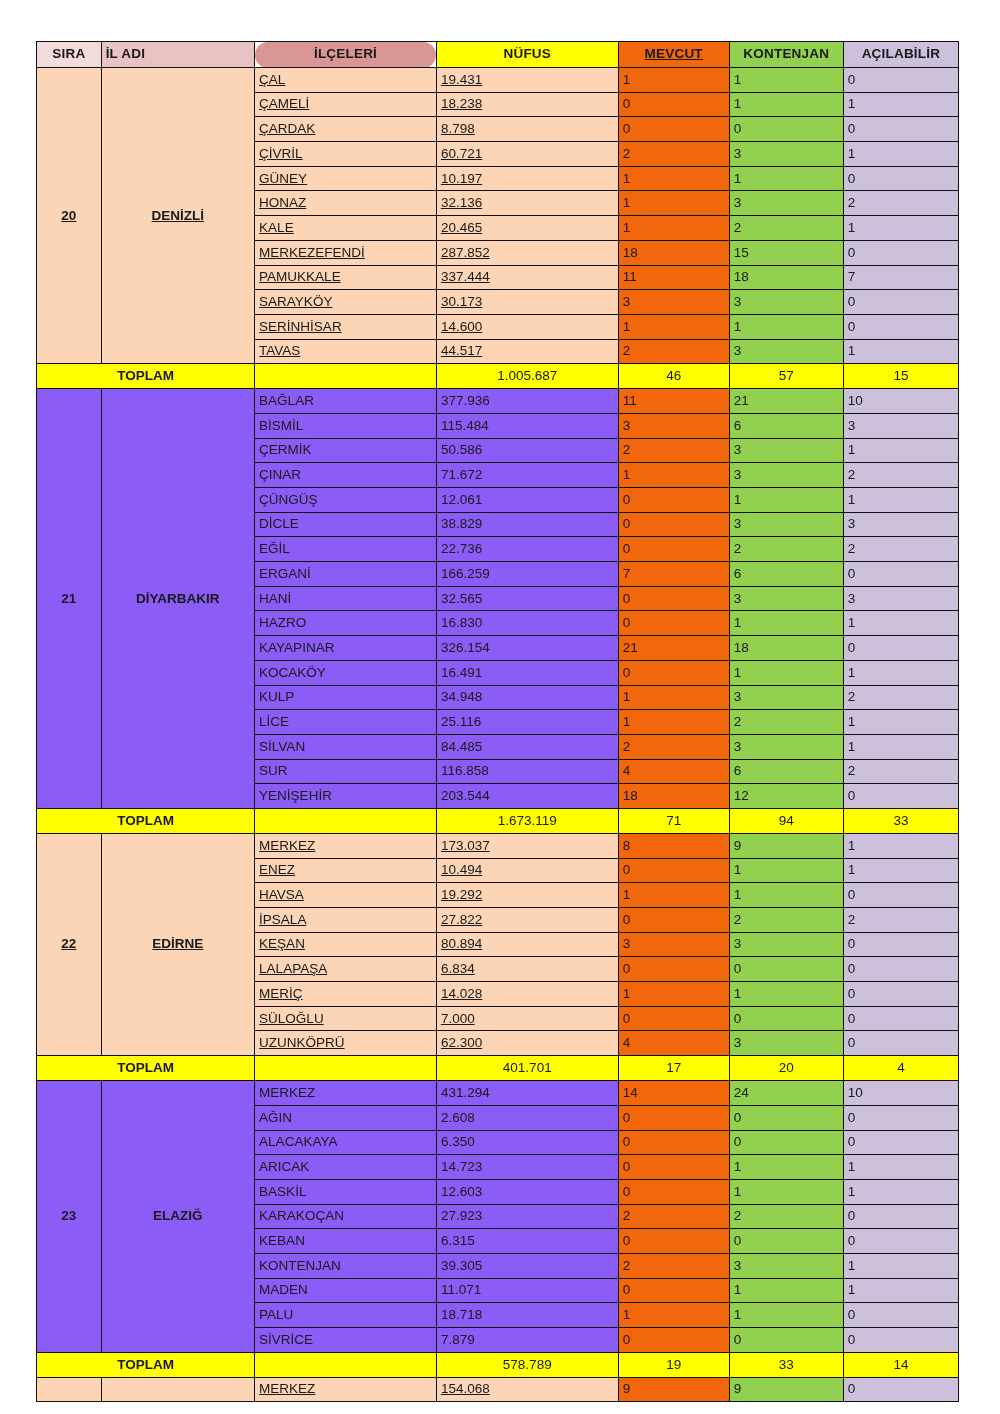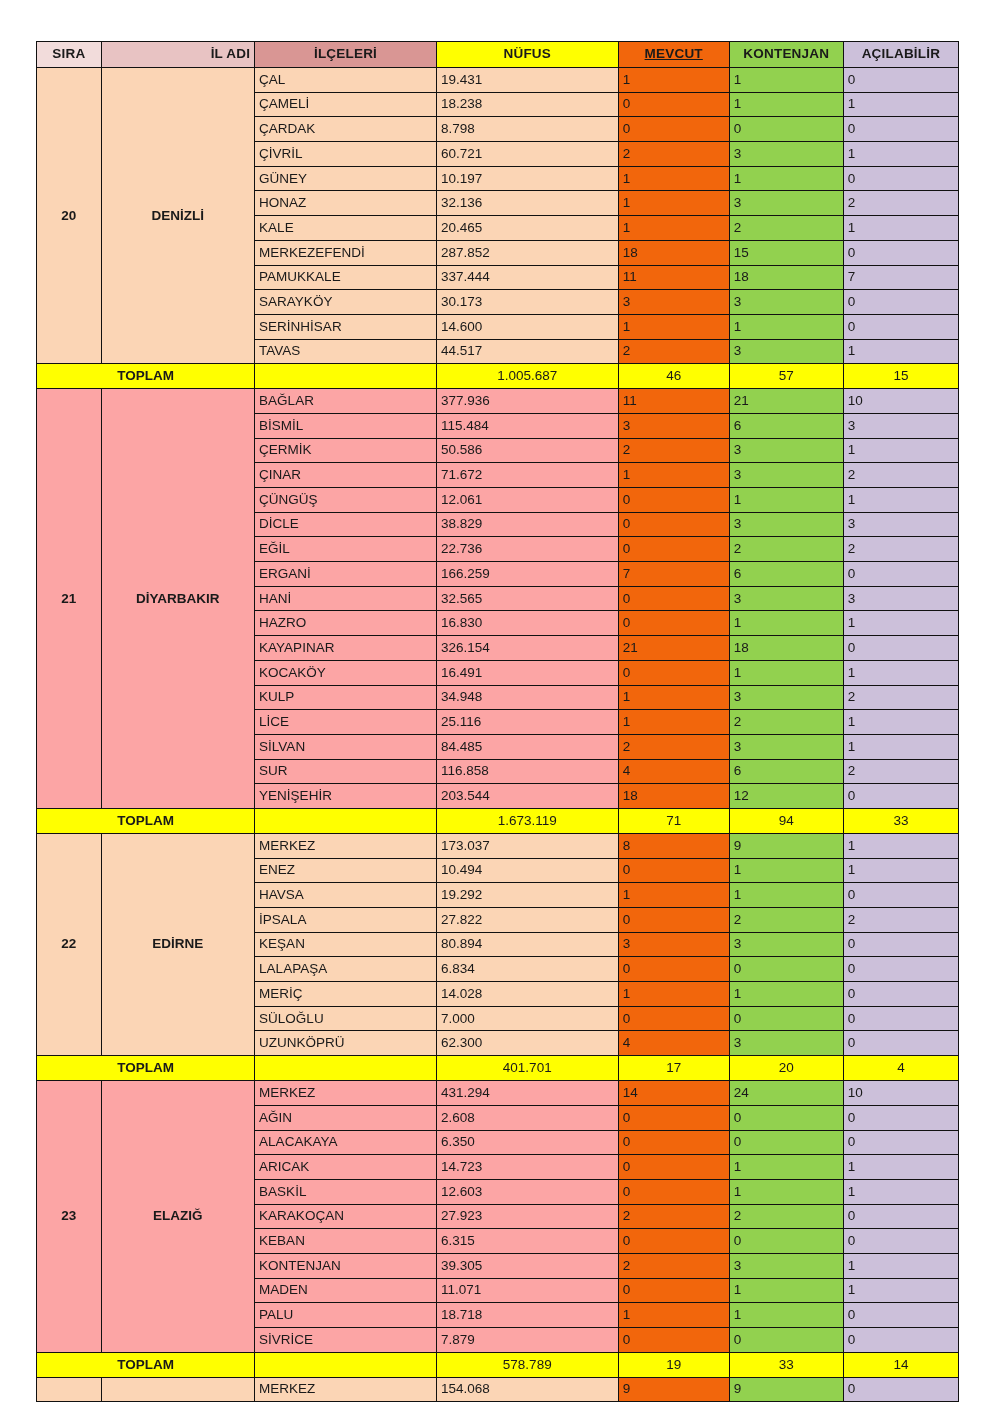--- a/index.html
+++ b/index.html
@@ -46,29 +46,29 @@
   
   tr.header td {
     font-weight: bold;
     text-align: center;
     height: 25px;
     font-size: 13.5px;
     letter-spacing: .2px;
   }
   .h-sira   { background: #f2dcdb; }
   .h-il     { background: #e8c3c3; }
-  .h-ilce   { background: #d99694; }
+  .h-ilce   { background: #d99694; border-radius: 13px; }
   .h-nufus  { background: #ffff00; }
   .h-mevcut { background: #f2660c; text-decoration: underline; }
   .h-kont   { background: #92d14f; }
   .h-acil   { background: #ccc0da; }
 
   
-  .bg-peach { background: #fbd5b5; }
-  .bg-blue  { background: #fca5a5; }
+  .bg-peach { background: #fbd5b5; text-decoration: underline; }
+  .bg-blue  { background: #8b5cf6; }
   .bg-orange{ background: #f2660c; }
   .bg-green { background: #92d14f; }
   .bg-purple{ background: #ccc0da; }
 
   
   td.prov-num, td.prov-name {
     font-weight: bold;
     text-align: center;
     vertical-align: middle;
     font-size: 14px;
@@ -93,21 +93,21 @@
         <col class="c-il">
         <col class="c-ilce">
       <col class="c-nufus">
         <col class="c-mevcut">
         <col class="c-kont">
         <col class="c-acil">
     </colgroup>
     <tbody id="tbody">
         <tr class="header">
           <td class="h-sira c-sira" style="text-align: center;">SIRA</td>
-          <td class="h-il c-il" style="text-align: right;">İL ADI</td>
+          <td class="h-il c-il" style="text-align: left;">İL ADI</td>
           <td class="h-ilce c-ilce" style="text-align: center;">İLÇELERİ</td>
           <td class="h-nufus c-nufus" style="text-align: center;">NÜFUS</td>
           <td class="h-mevcut c-mevcut" style="text-align: center;">MEVCUT</td>
           <td class="h-kont c-kont" style="text-align: center;">KONTENJAN</td>
           <td class="h-acil c-acil" style="text-align: center;">AÇILABİLİR</td>
         </tr>
         <tr class="data-row">
           <td class="bg-peach prov-num" rowspan="12">20</td>
           <td class="bg-peach prov-name" rowspan="12">DENİZLİ</td>
           <td class="bg-peach">ÇAL</td>

